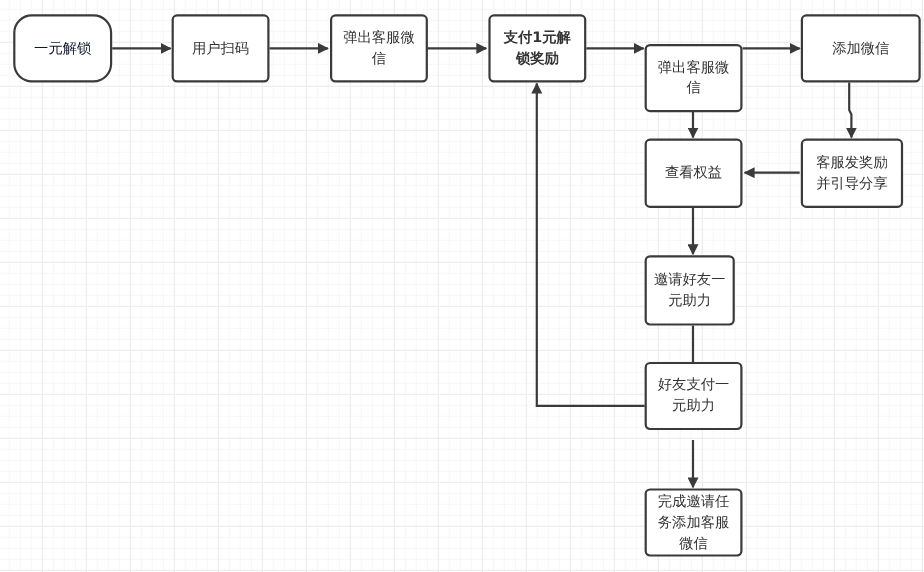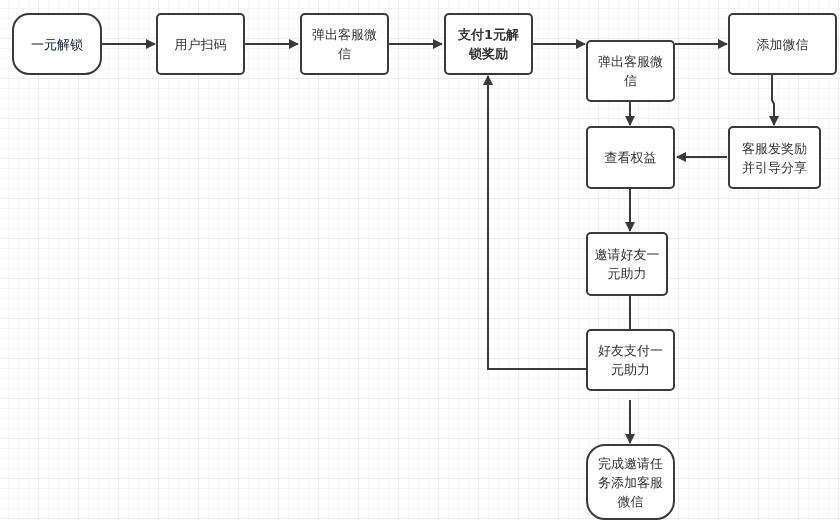--- a/index.html
+++ b/index.html
@@ -73,15 +73,15 @@
   </div>
 <div class="node" style="left:728px;top:126px;width:93px;height:63px;">
     <span>客服发奖励并引导分享</span>
   </div>
 <div class="node" style="left:586px;top:232px;width:82px;height:64px;">
     <span>邀请好友一元助力</span>
   </div>
 <div class="node" style="left:586px;top:329px;width:89px;height:62px;">
     <span>好友支付一元助力</span>
   </div>
-<div class="node" style="left:586px;top:444px;width:89px;height:76px;border-radius:19px;">
+<div class="node" style="left:586px;top:444px;width:89px;height:62px;">
     <span>完成邀请任务添加客服微信</span>
   </div>
 
 </body></html>

